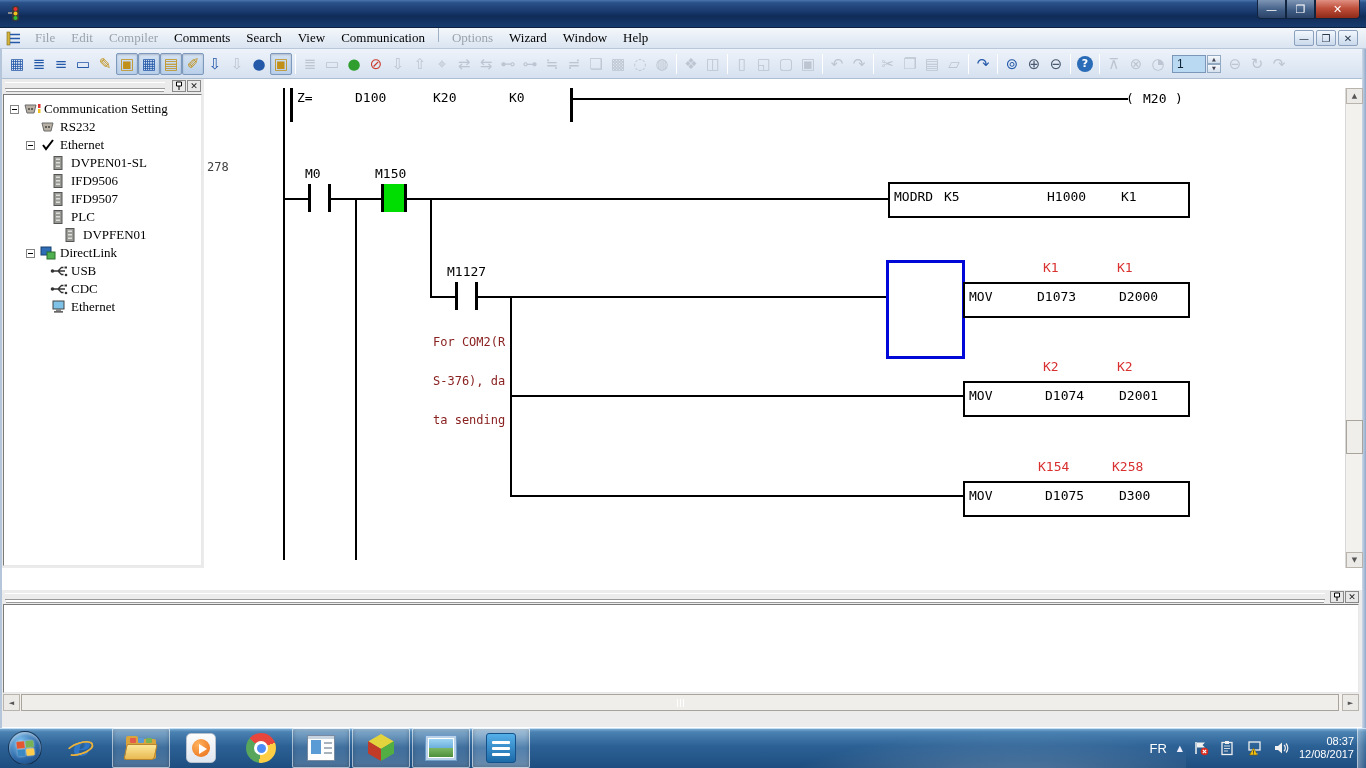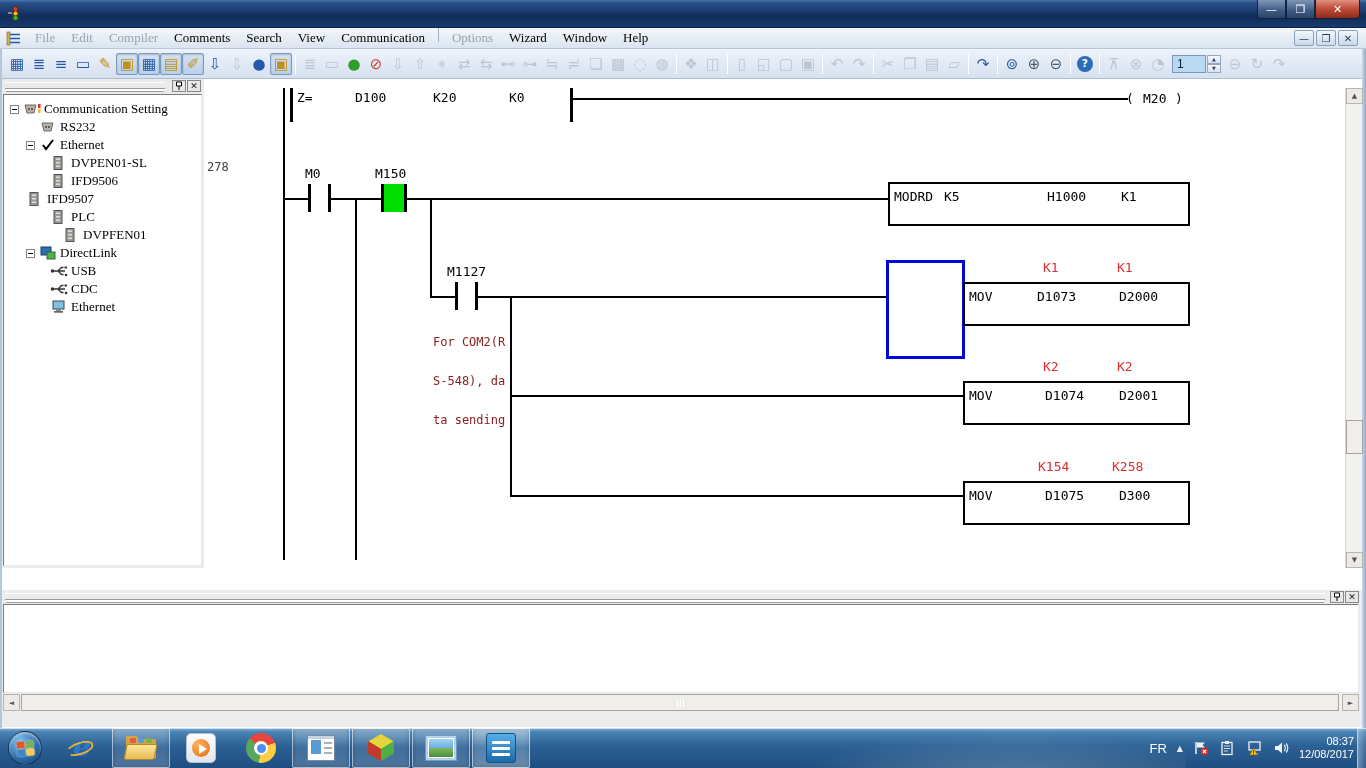--- a/index.html
+++ b/index.html
@@ -85,21 +85,21 @@
   .ticon { width:18px; height:14px; margin-right:3px; flex:none; }
 
   
   .editor { left:205px; top:88px; width:1140px; height:480px; background:#fff;
     font-family:"DejaVu Sans Mono",monospace; font-size:13px; }
   .editor .abs { position:absolute; }
   .wire { background:#000; }
   .gap { background:#fff; }
   .cbar { width:3px; height:28px; background:#000; }
   .dev { font:13px "DejaVu Sans Mono",monospace; color:#000; white-space:nowrap; }
-  .lbox { border:2px solid #000; background:#fff; height:44px; }
+  .lbox { border:2px solid #000; background:#fff; height:36px; }
   .lbox span { position:absolute; top:5px; font:13px "DejaVu Sans Mono",monospace; white-space:nowrap; }
   .redv { color:#d93030; font:13px "DejaVu Sans Mono",monospace; }
   .comment { color:#8b2222; font:12px/13px "DejaVu Sans Mono",monospace; white-space:pre; }
   .rownum { color:#404040; font:12px "DejaVu Sans Mono",monospace; }
   .m150 { background:#00dd00; border-left:3px solid #000; border-right:3px solid #000; }
   .cursor-cell { border:3px solid #0008d8; background:#fff; }
 
   
   .vscroll { left:1345px; top:88px; width:17px; height:480px; background:#f2f1ee; border-left:1px solid #d8d8d8; }
   .sbtn { position:absolute; left:0; width:17px; height:16px; background:#eceae6;
@@ -573,21 +573,21 @@
       <div class="trow" style="padding-left:46px">
         <svg class="ticon" viewBox="0 0 18 14">
           <rect x="4" y="0.5" width="8" height="13" fill="#9a9a94" stroke="#555"></rect>
           <rect x="6" y="2.5" width="4" height="1.5" fill="#ddd"></rect>
             <rect x="6" y="6" width="4" height="1.5" fill="#ddd"></rect>
             <rect x="6" y="9.5" width="4" height="1.5" fill="#ddd"></rect>
         </svg>
         <span>IFD9506</span>
       </div>
 
-      <div class="trow" style="padding-left:22px">
+      <div class="trow" style="padding-left:46px">
         <svg class="ticon" viewBox="0 0 18 14">
           <rect x="4" y="0.5" width="8" height="13" fill="#9a9a94" stroke="#555"></rect>
           <rect x="6" y="2.5" width="4" height="1.5" fill="#ddd"></rect>
             <rect x="6" y="6" width="4" height="1.5" fill="#ddd"></rect>
             <rect x="6" y="9.5" width="4" height="1.5" fill="#ddd"></rect>
         </svg>
         <span>IFD9507</span>
       </div>
 
       <div class="trow" style="padding-left:46px">
@@ -689,21 +689,21 @@
     </div>
 
     <div class="abs wire" style="left:225px;top:208px;width:533px;height:2px"></div>
     <div class="abs gap" style="left:253px;top:206px;width:18px;height:6px"></div>
     <div class="abs cbar" style="left:250px;top:194px"></div>
     <div class="abs cbar" style="left:270px;top:194px"></div>
     <span class="abs dev" style="left:242px;top:176px">M1127</span>
 
     <div class="abs comment" style="left:228px;top:222px">
       <div>For COM2(R</div>
-      <div>S-548), da</div>
+      <div>S-376), da</div>
       <div>ta sending</div>
     </div>
 
     <div class="abs wire" style="left:305px;top:208px;width:2px;height:201px"></div>
 
     <div class="abs cursor-cell" style="left:681px;top:172px;width:79px;height:99px"></div>
 
     <span class="abs redv" style="left:838px;top:172px">K1</span>
     <span class="abs redv" style="left:912px;top:172px">K1</span>
     <div class="abs lbox" style="left:758px;top:194px;width:227px">

